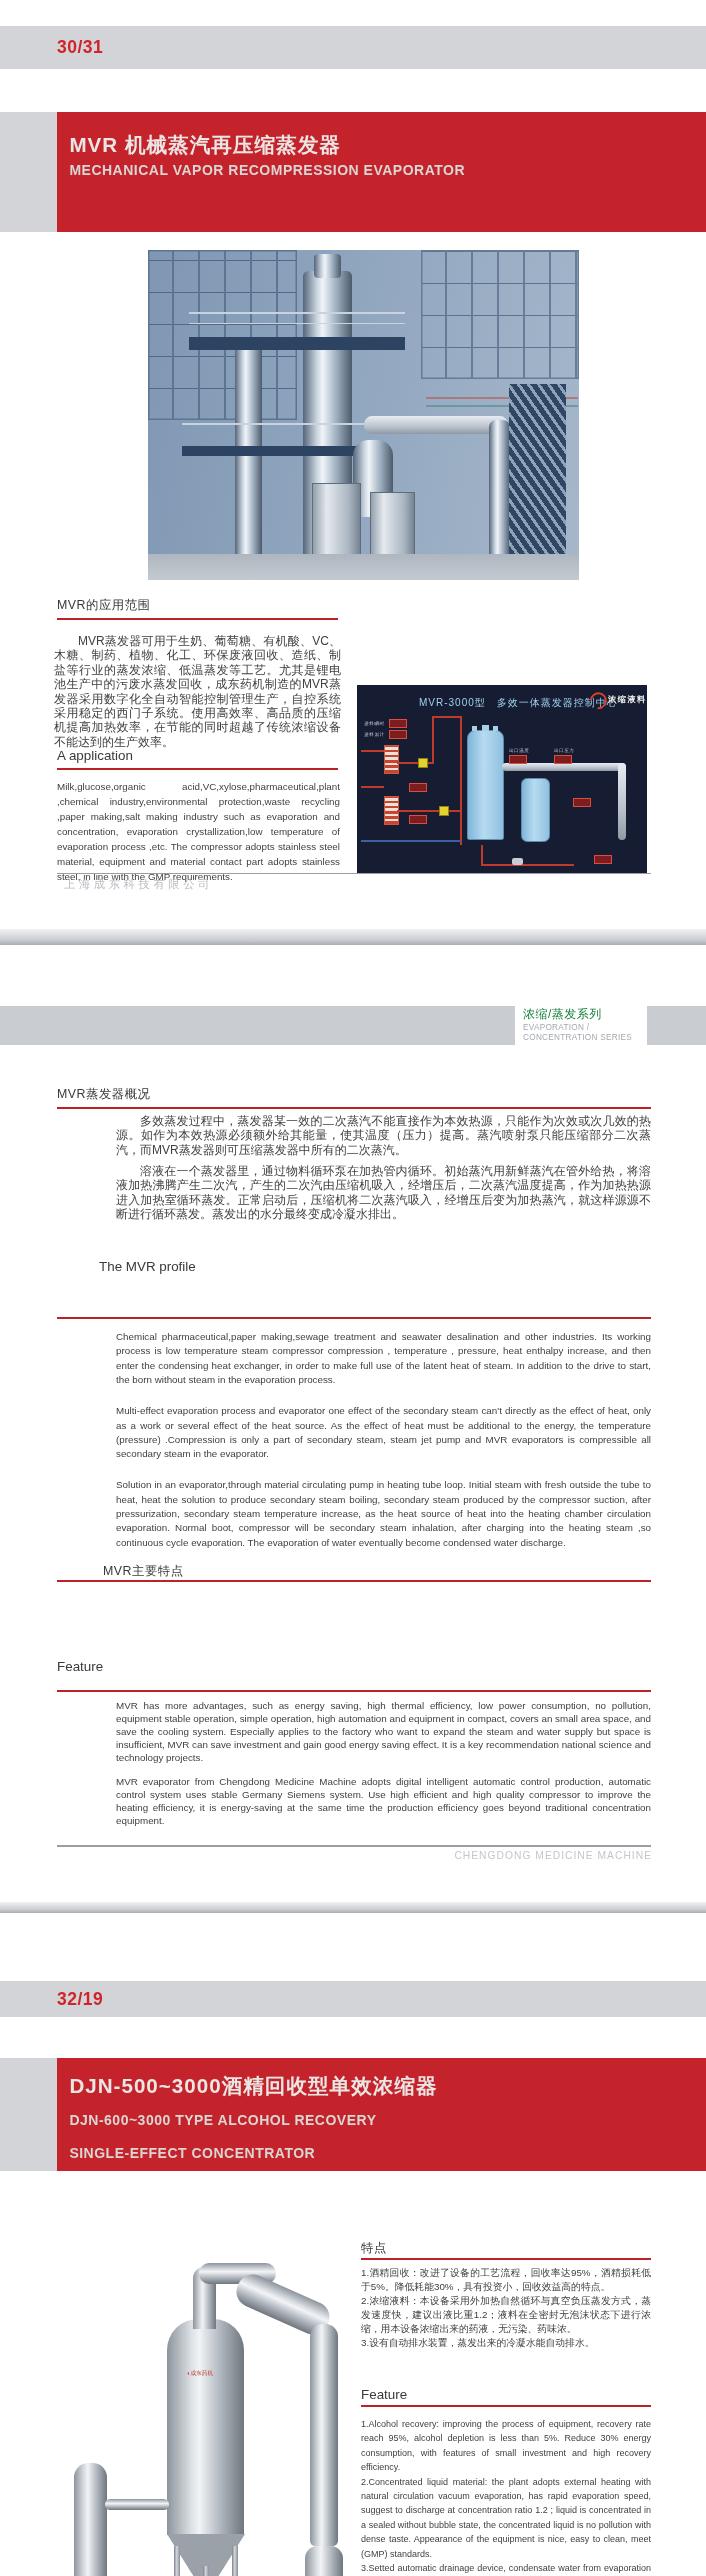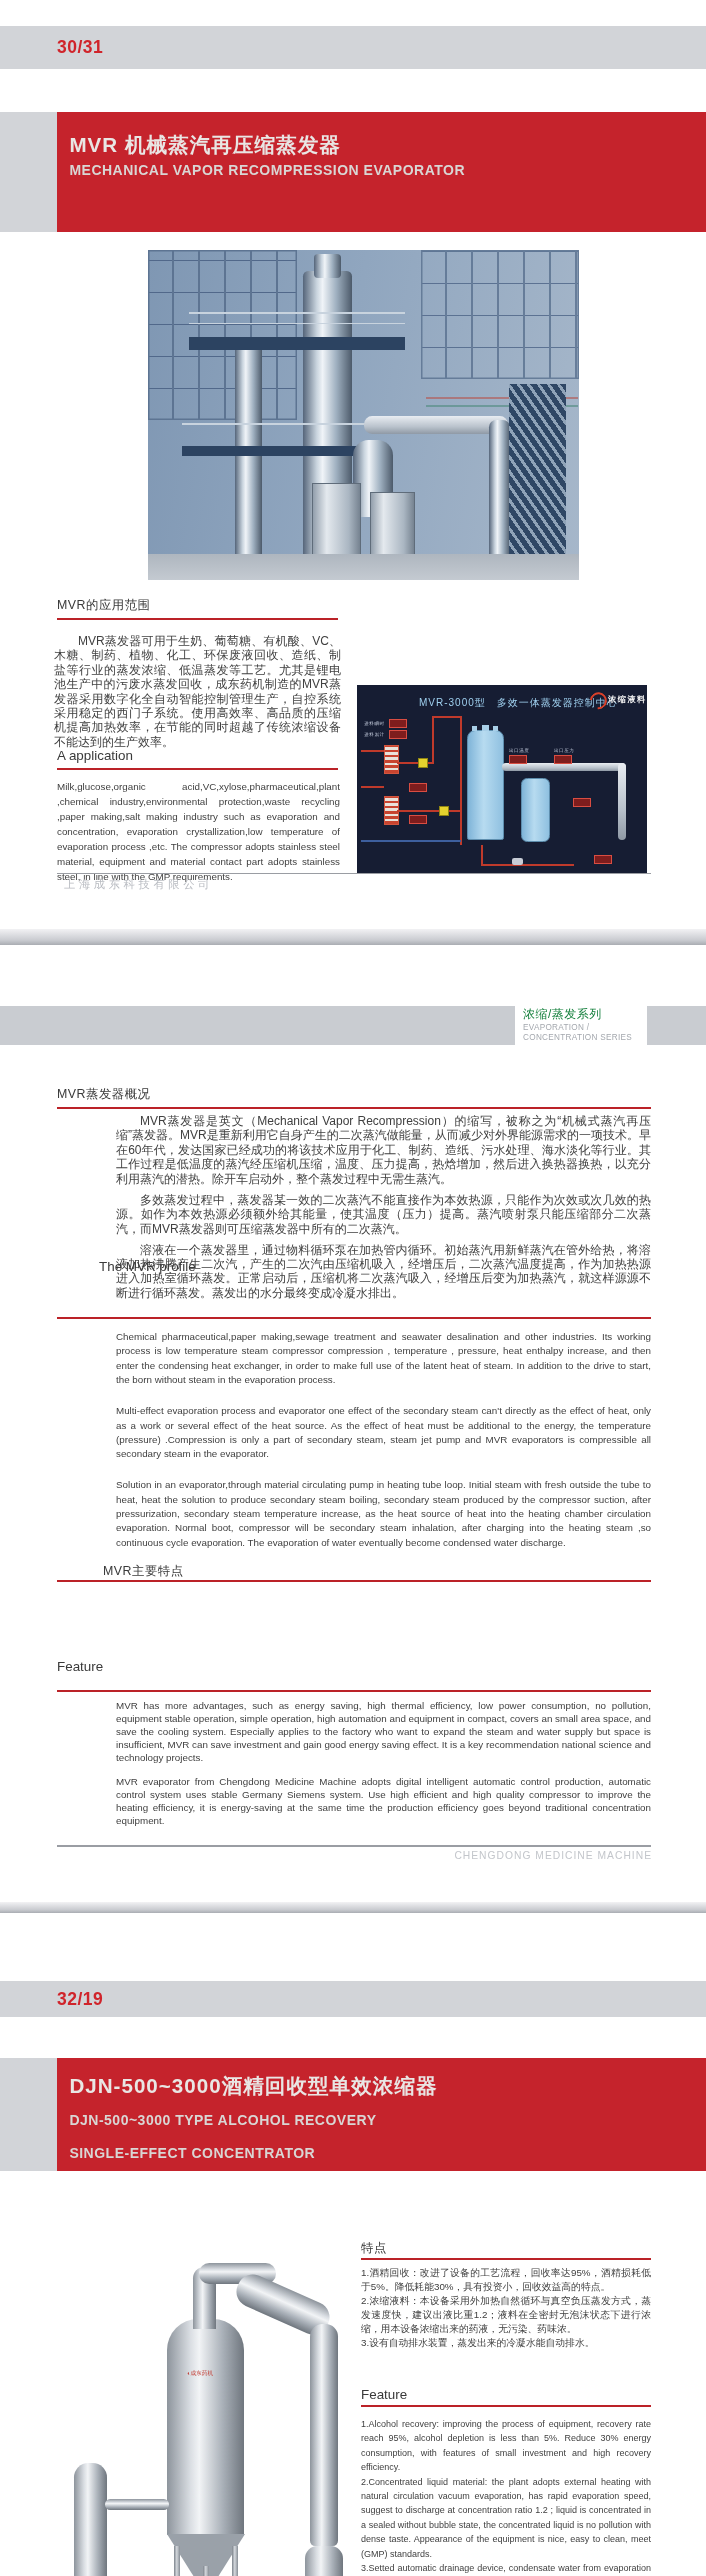--- a/index.html
+++ b/index.html
@@ -152,21 +152,20 @@
   <div class="abs" style="left:523px;top:1006px;width:121px;height:39px;">
     <div class="series-cn">浓缩/蒸发系列</div>
     <div class="series-en">EVAPORATION /</div>
     <div class="series-en">CONCENTRATION SERIES</div>
   </div>
   <div class="abs" style="left:647px;top:1006px;width:60px;height:39px;background:#c9ccd1;"></div>
 
   <div class="abs h-cn" style="left:57px;top:1086px;">MVR蒸发器概况</div>
   <div class="abs red-rule" style="left:57px;top:1107px;width:594px;"></div>
   <div class="abs body-cn" style="left:116px;top:1114px;width:535px;">
-    <p>MVR蒸发器是英文（Mechanical Vapor Recompression）的缩写，被称之为“机械式蒸汽再压缩”蒸发器。MVR是重新利用它自身产生的二次蒸汽做能量，从而减少对外界能源需求的一项技术。早在60年代，发达国家已经成功的将该技术应用于化工、制药、造纸、污水处理、海水淡化等行业。其工作过程是低温度的蒸汽经压缩机压缩，温度、压力提高，热焓增加，然后进入换热器换热，以充分利用蒸汽的潜热。除开车启动外，整个蒸发过程中无需生蒸汽。</p>
     <p>多效蒸发过程中，蒸发器某一效的二次蒸汽不能直接作为本效热源，只能作为次效或次几效的热源。如作为本效热源必须额外给其能量，使其温度（压力）提高。蒸汽喷射泵只能压缩部分二次蒸汽，而MVR蒸发器则可压缩蒸发器中所有的二次蒸汽。</p>
     <p>溶液在一个蒸发器里，通过物料循环泵在加热管内循环。初始蒸汽用新鲜蒸汽在管外给热，将溶液加热沸腾产生二次汽，产生的二次汽由压缩机吸入，经增压后，二次蒸汽温度提高，作为加热热源进入加热室循环蒸发。正常启动后，压缩机将二次蒸汽吸入，经增压后变为加热蒸汽，就这样源源不断进行循环蒸发。蒸发出的水分最终变成冷凝水排出。</p>
   </div>
 
   <div class="abs h-en" style="left:57px;top:1259px;margin-left:42px;">The MVR profile</div>
   <div class="abs red-rule" style="left:57px;top:1317px;width:594px;"></div>
   <div class="abs body-en" style="left:116px;top:1330px;width:535px;">
     <p style="margin-bottom:16.5px;">Chemical pharmaceutical,paper making,sewage treatment and seawater desalination and other industries. Its working process is low temperature steam compressor compression , temperature , pressure, heat enthalpy increase, and then enter the condensing heat exchanger, in order to make full use of the latent heat of steam. In addition to the drive to start, the born without steam in the evaporation process.</p>
     <p style="margin-bottom:16.5px;">Multi-effect evaporation process and evaporator one effect of the secondary steam can't directly as the effect of heat, only as a work or several effect of the heat source. As the effect of heat must be additional to the energy, the temperature (pressure) .Compression is only a part of secondary steam, steam jet pump and MVR evaporators is compressible all secondary steam in the evaporator.</p>
     <p>Solution in an evaporator,through material circulating pump in heating tube loop. Initial steam with fresh outside the tube to heat, heat the solution to produce secondary steam boiling, secondary steam produced by the compressor suction, after pressurization, secondary steam temperature increase, as the heat source of heat into the heating chamber circulation evaporation. Normal boot, compressor will be secondary steam inhalation, after charging into the heating steam ,so continuous cycle evaporation. The evaporation of water eventually become condensed water discharge.</p>
@@ -187,21 +186,21 @@
 
   <div class="abs pagesep" style="left:0;top:1902px;width:706px;height:11.3px;"></div>
 
   <div class="abs graybar" style="left:0;top:1981px;width:706px;height:36px;">
     <div class="abs pagenum" style="left:57px;top:8.2px;">32/19</div>
   </div>
 
   <div class="abs graybar" style="left:0;top:2058px;width:57px;height:113px;"></div>
   <div class="abs redband" style="left:57px;top:2058px;width:649px;height:113px;">
     <div class="abs band-title-cn" style="left:12.4px;top:14.4px;">DJN-500~3000酒精回收型单效浓缩器</div>
-    <div class="abs band-title-en" style="left:12.4px;top:54px;">DJN-500~3000 TYPE ALCOHOL RECOVERY</div>
+    <div class="abs band-title-en" style="left:12.4px;top:54px;">DJN-600~3000 TYPE ALCOHOL RECOVERY</div>
     <div class="abs band-title-en" style="left:12.4px;top:87px;">SINGLE-EFFECT CONCENTRATOR</div>
   </div>
 
   <div class="abs" style="left:64px;top:2257px;width:296px;height:371px;">
     <div class="abs steelv" style="left:103px;top:62px;width:77px;height:216px;border-radius:31px 31px 0 0;"></div>
     <div class="abs cone" style="left:103px;top:277px;border-left:39px solid transparent;border-right:39px solid transparent;border-top:62px solid #9aa1a9;"></div>
     <div class="abs leg" style="left:110px;top:289px;width:6.2px;height:82px;"></div>
     <div class="abs leg" style="left:139px;top:309px;width:6.2px;height:62px;"></div>
     <div class="abs leg" style="left:168px;top:289px;width:6.2px;height:82px;"></div>
     <div class="abs steelv" style="left:129px;top:10.3px;width:23px;height:62px;border-radius:11.3px 11.3px 0 0;"></div>

